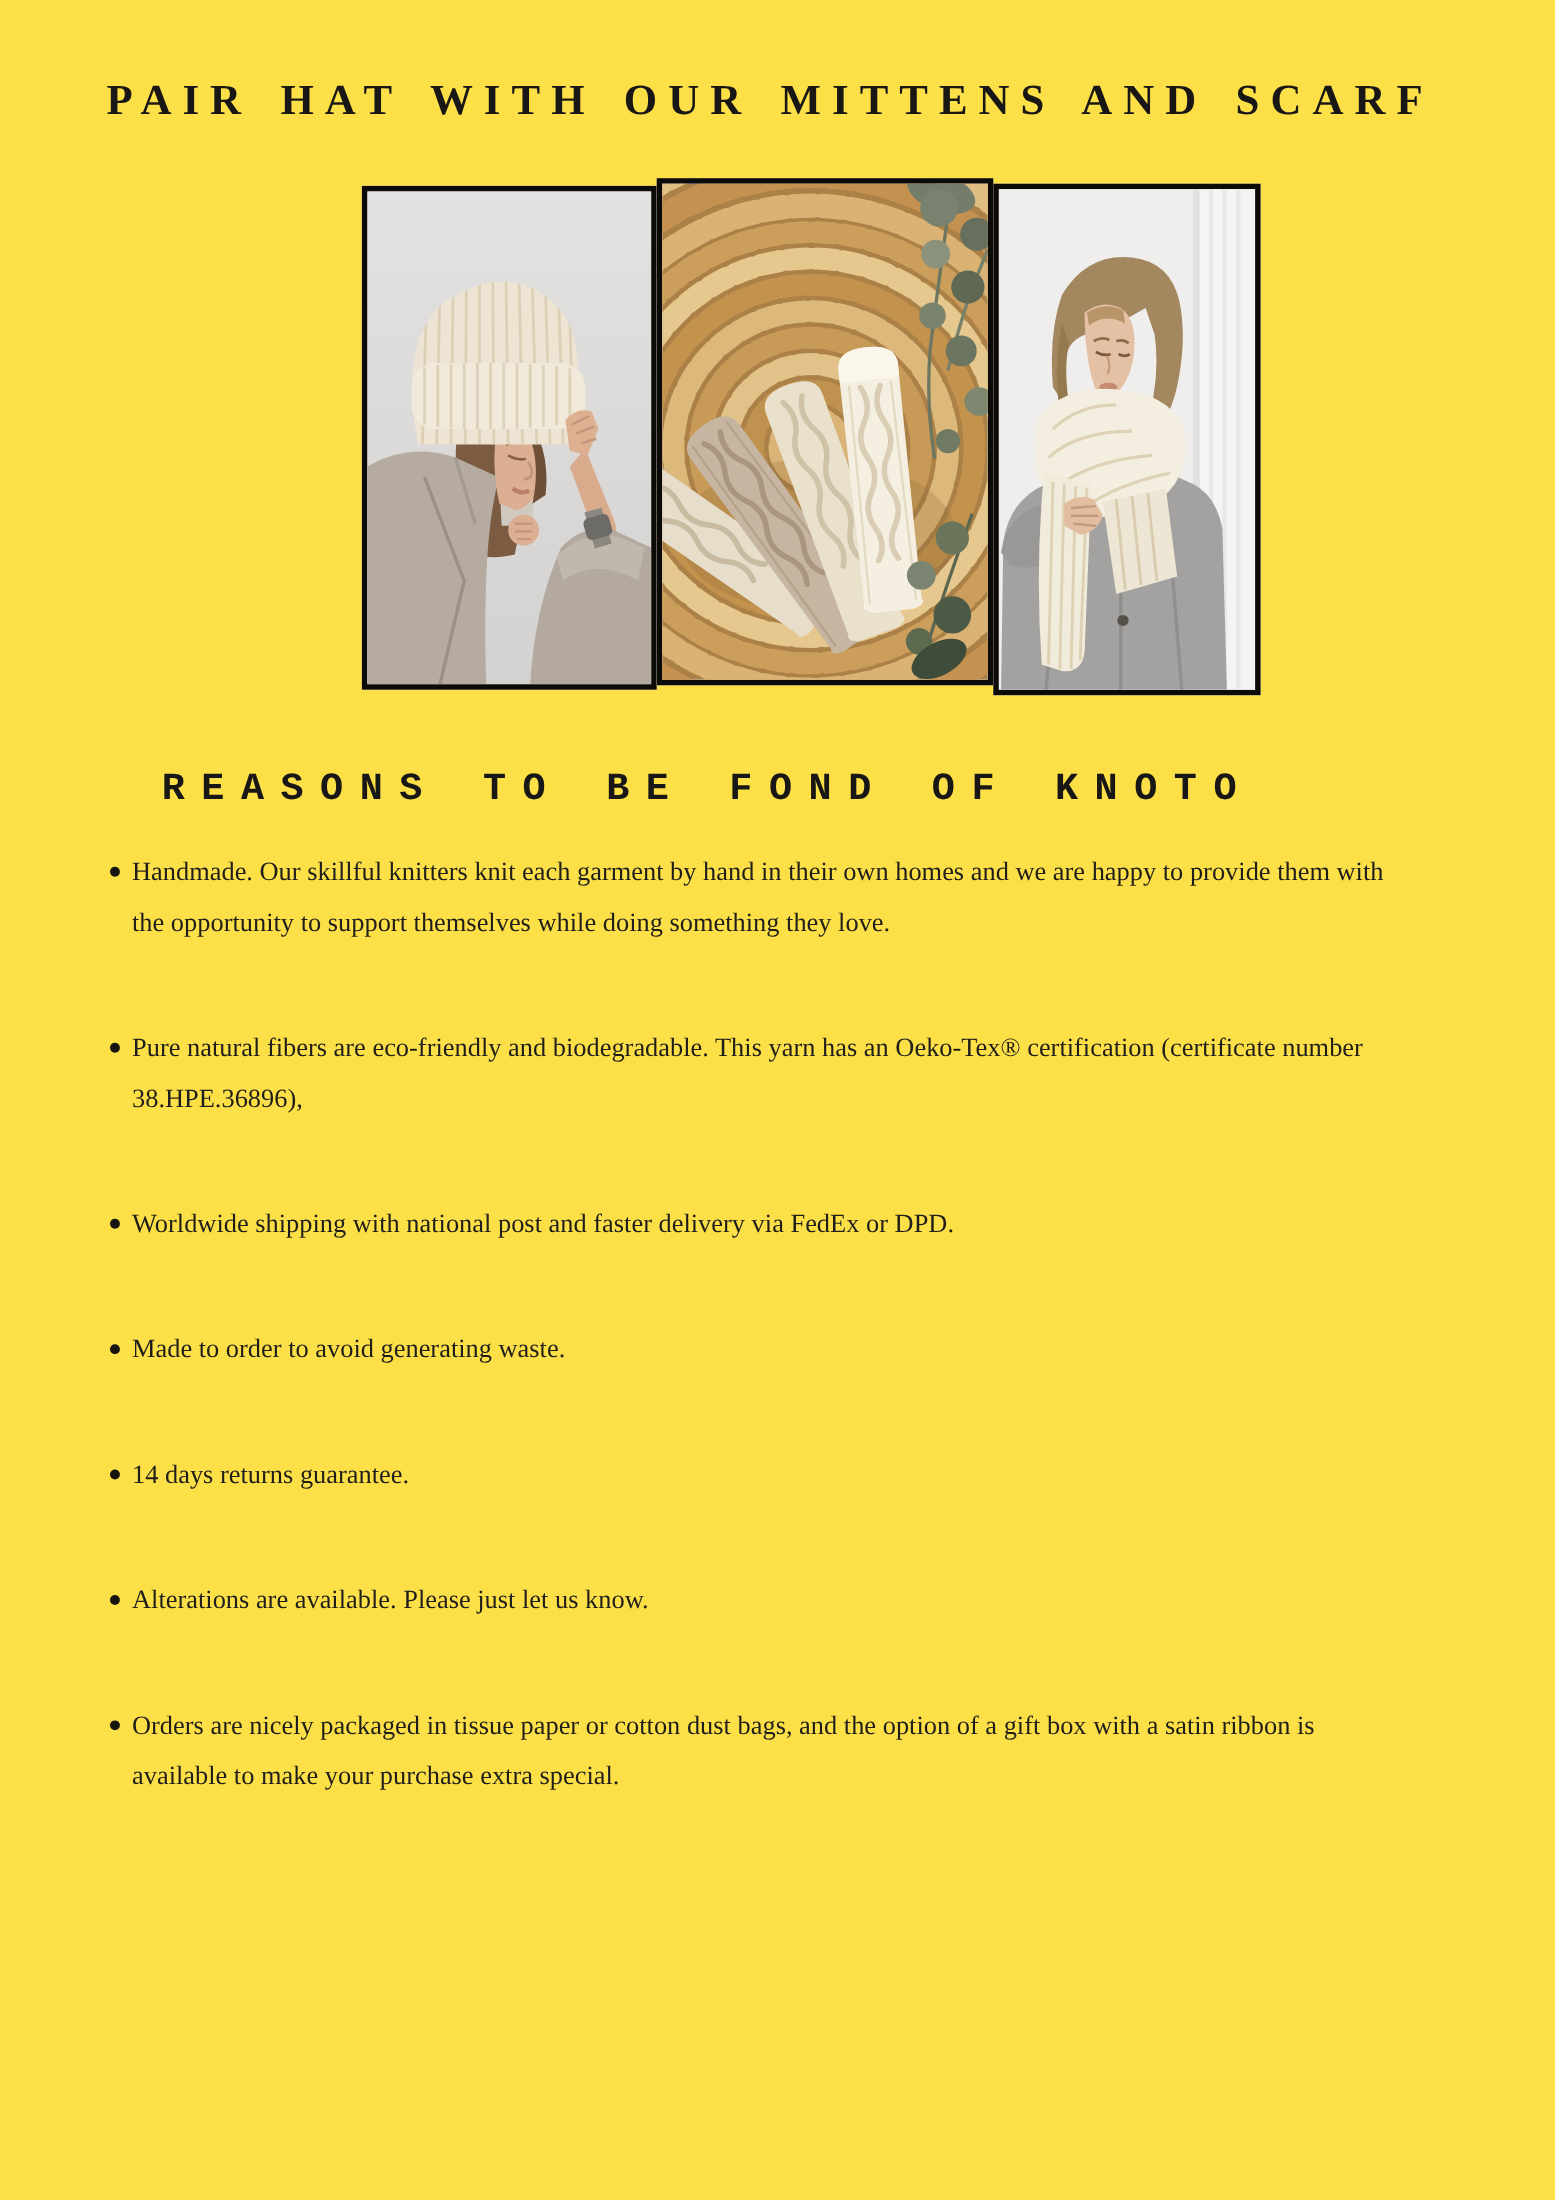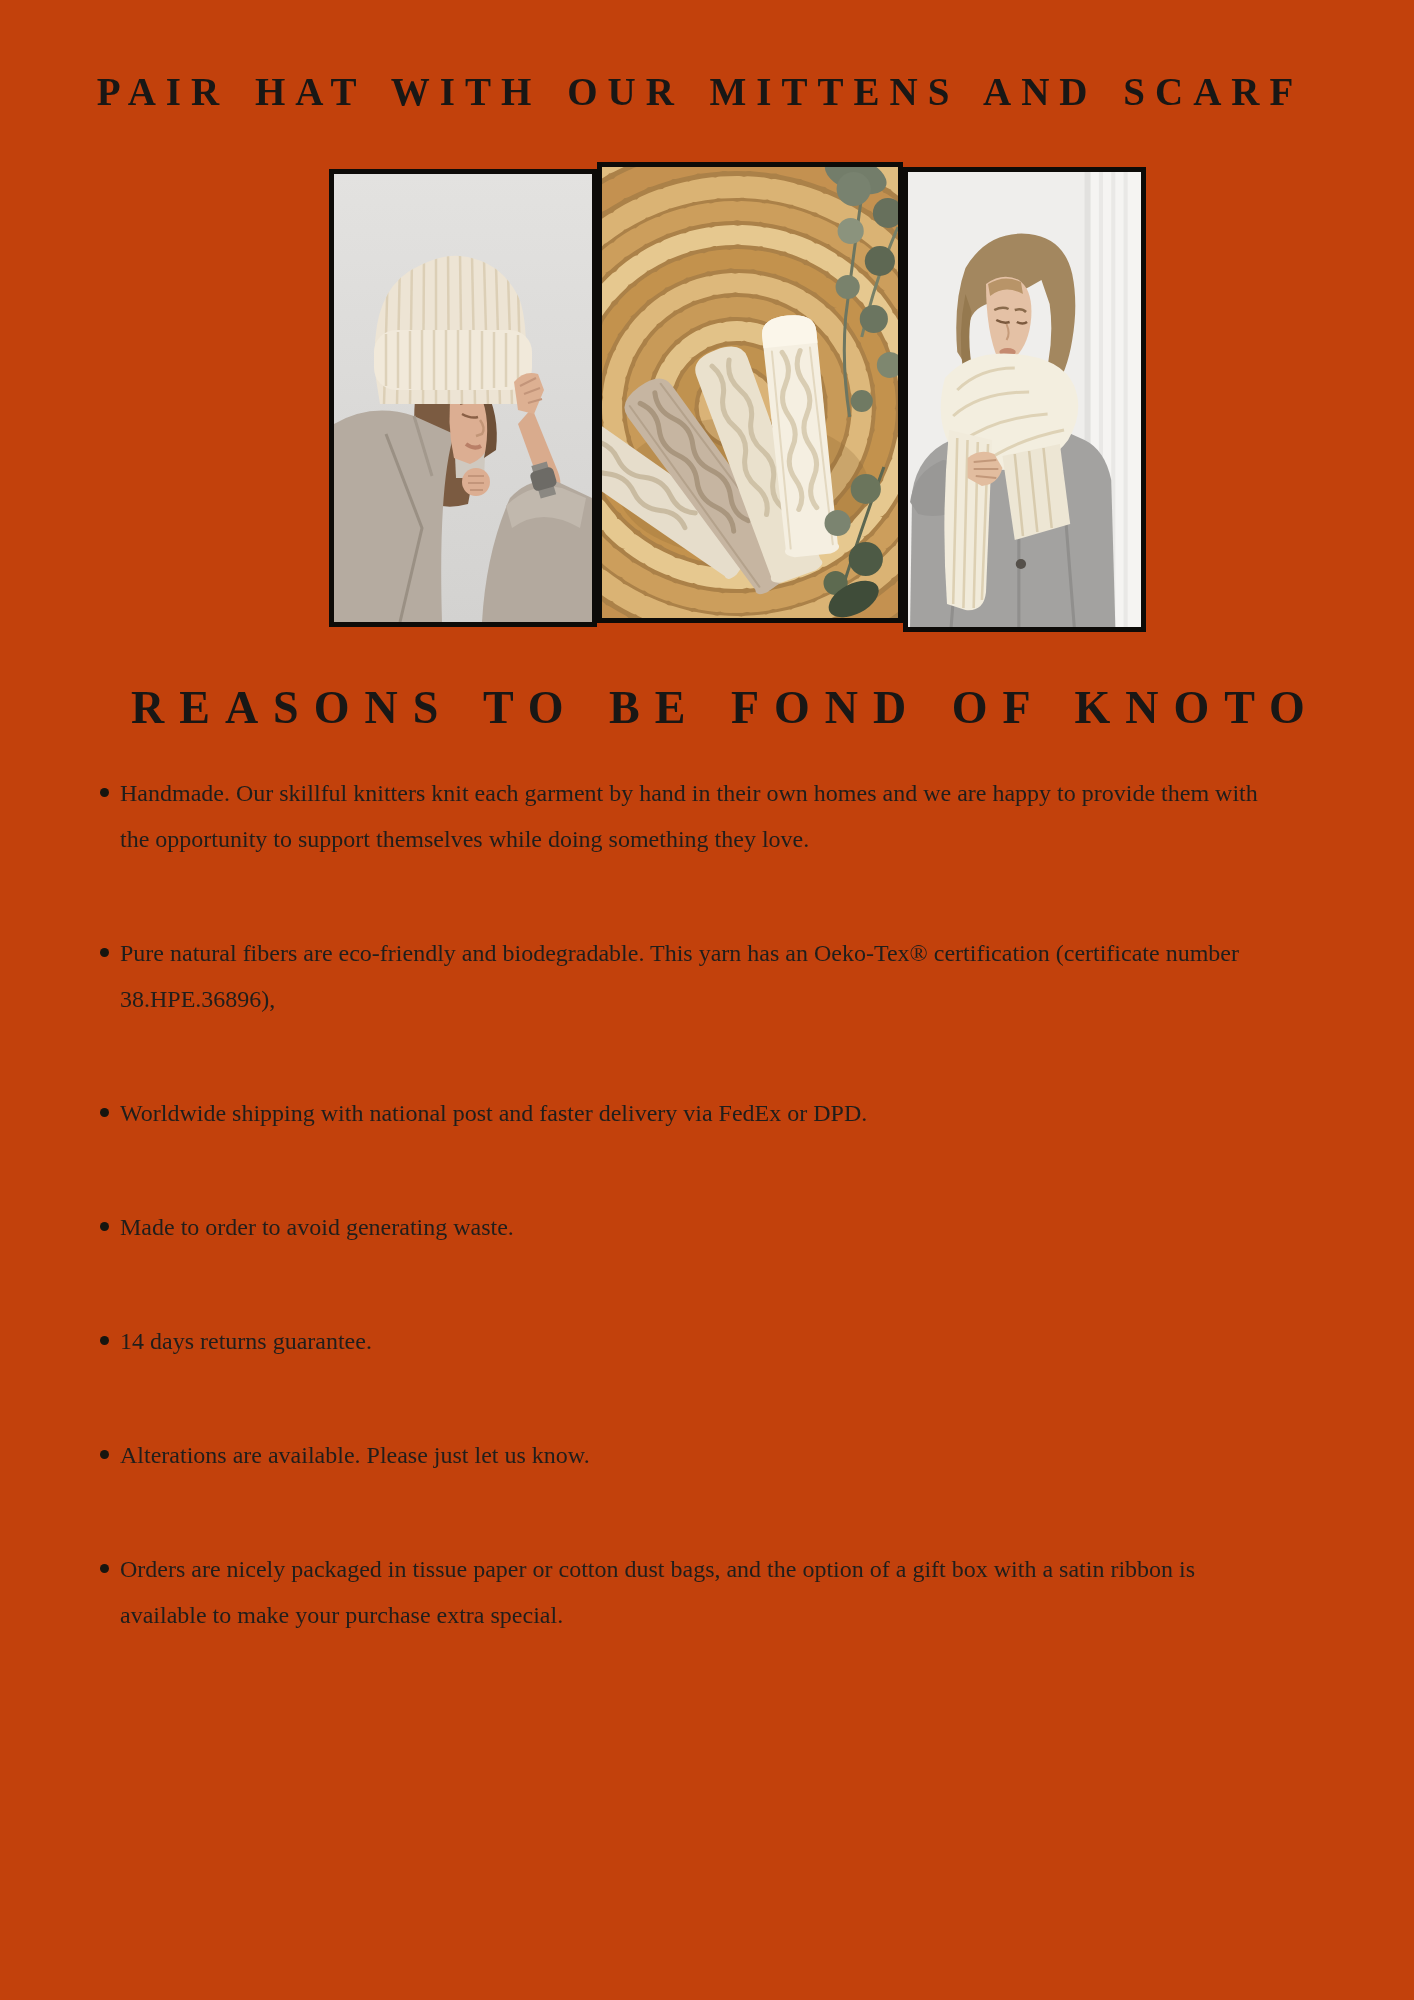--- a/index.html
+++ b/index.html
@@ -1,37 +1,37 @@
 <!DOCTYPE html>
 <html><head>
 <meta charset="utf-8">
 <style>
   html,body{margin:0;padding:0;}
   body{background:#f8f6f2;font-family:"Liberation Serif",serif;}
-  .page{position:relative;width:1414px;height:2000px;background:#c2410c;overflow:hidden;color:#1c1a17;}
+  .page{position:relative;width:1414px;height:2000px;background:#fde047;overflow:hidden;color:#1c1a17;}
 
   .pair-title{
     position:absolute;top:70px;left:0;width:1400px;margin:0;
     text-align:center;padding-right:40px;
     font-family:"Liberation Serif",serif;font-weight:700;
     font-size:39px;line-height:1.15;letter-spacing:10px;word-spacing:6px;
     color:#191715;white-space:nowrap;
   }
 
   .gallery{position:absolute;left:329px;top:162px;width:820px;height:472px;}
   .photo{position:absolute;margin:0;padding:0;border:5px solid #0d0b08;background:#fff;box-sizing:border-box;}
   .photo svg{display:block;width:100%;height:100%;}
   .photo-1{left:0;top:7px;width:268px;height:458px;}
   .photo-2{left:268px;top:0;width:306px;height:461px;}
   .photo-3{left:574px;top:5px;width:243px;height:465px;}
 
   .reasons-title{
-    position:absolute;left:131px;top:680px;margin:0;
-    font-family:Liberation Serif, serif;font-weight:700;
-    font-size:46px;line-height:1.2;letter-spacing:15px;word-spacing:4px;
+    position:absolute;left:131px;top:680px;margin:16px;
+    font-family:Liberation Mono, monospace;font-weight:700;
+    font-size:35px;line-height:1.2;letter-spacing:15px;word-spacing:4px;
     color:#191715;white-space:nowrap;
   }
 
   .reasons-list{
     position:absolute;left:100px;top:770px;width:1165px;
     margin:0;padding:0;list-style:none;
     font-size:24px;line-height:46px;color:#201e1b;
   }
   .reasons-list li{position:relative;padding-left:20px;margin-bottom:68px;}
   .reasons-list li::before{

